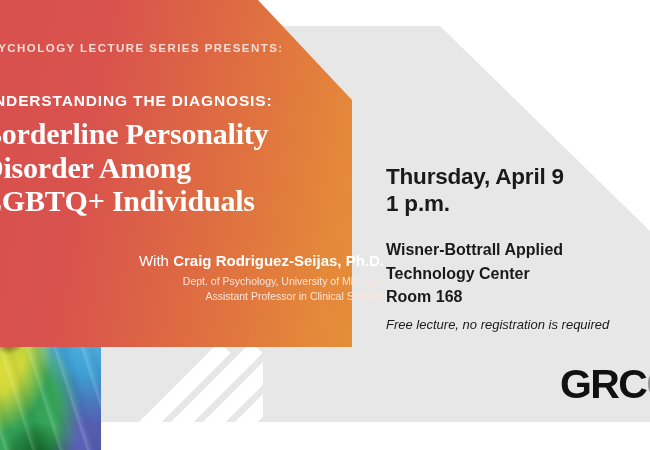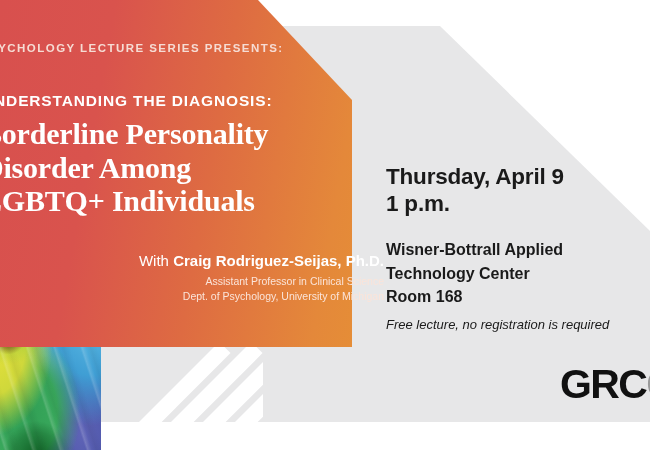--- a/index.html
+++ b/index.html
@@ -245,22 +245,22 @@
   <div class="title-block">
     <div class="title-sub">UNDERSTANDING THE DIAGNOSIS:</div>
     <div class="title-main">Borderline Personality</div>
     <div class="title-main">Disorder Among</div>
     <div class="title-main">LGBTQ+ Individuals</div>
   </div>
 
   <div class="speaker-block">
     <div class="speaker-line"><span>With </span><b>Craig Rodriguez-Seijas, Ph.D.</b></div>
     <div class="speaker-role">
+      <div>Dept. of Psychology, University of Michigan</div>
       <div>Assistant Professor in Clinical Science</div>
-      <div>Dept. of Psychology, University of Michigan</div>
     </div>
   </div>
 
   <div class="details">
     <div class="detail-date">Thursday, April 9</div>
     <div class="detail-date">1 p.m.</div>
     <div class="detail-venue">
       <div>Wisner-Bottrall Applied</div>
       <div>Technology Center</div>
       <div>Room 168</div>

